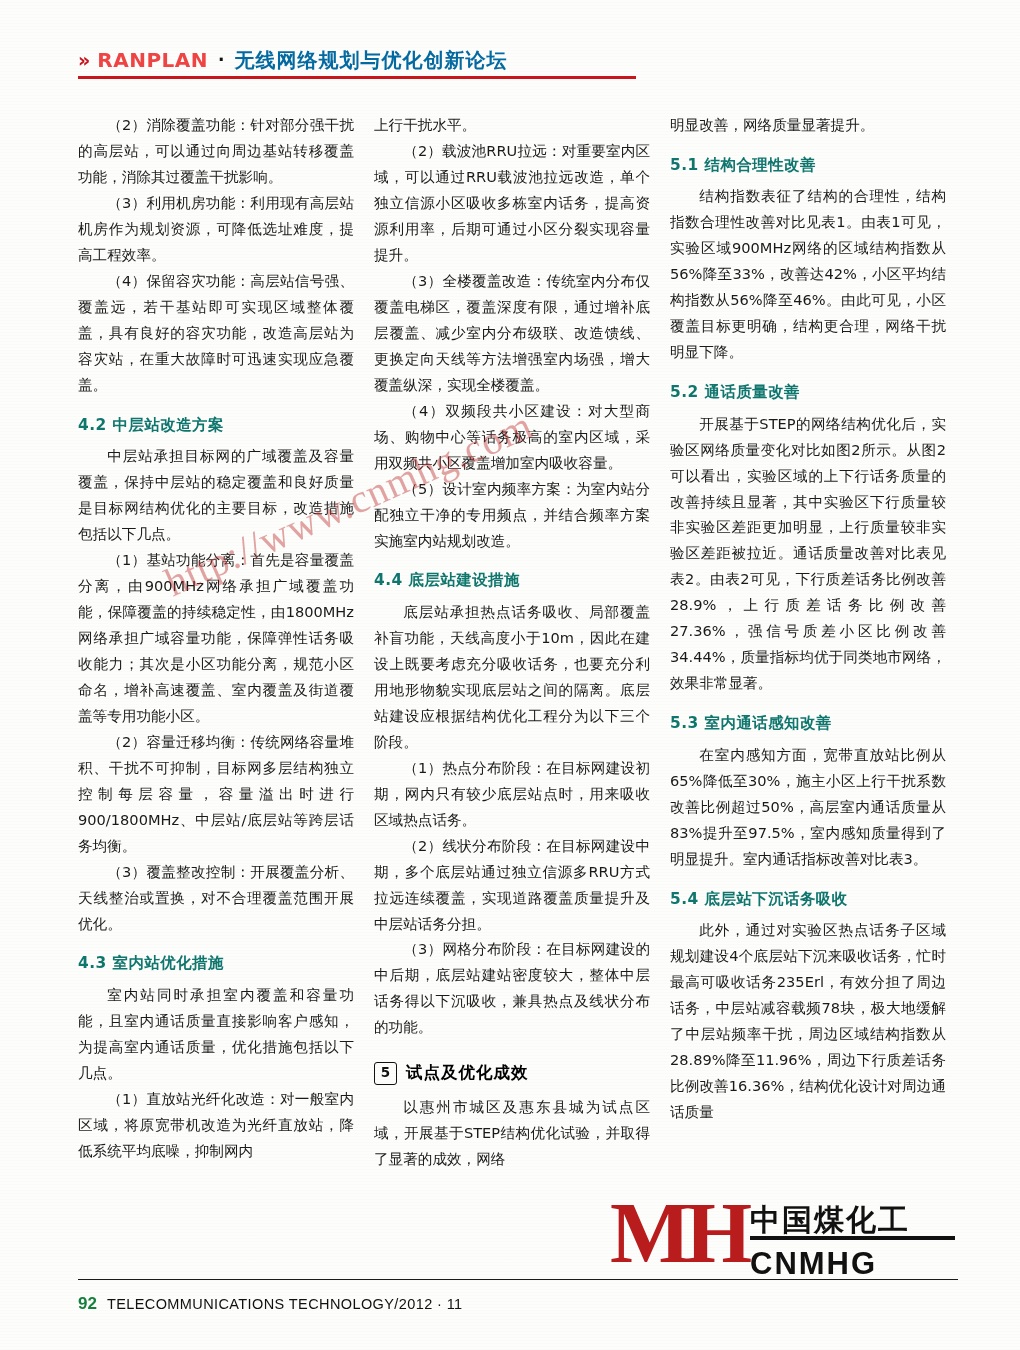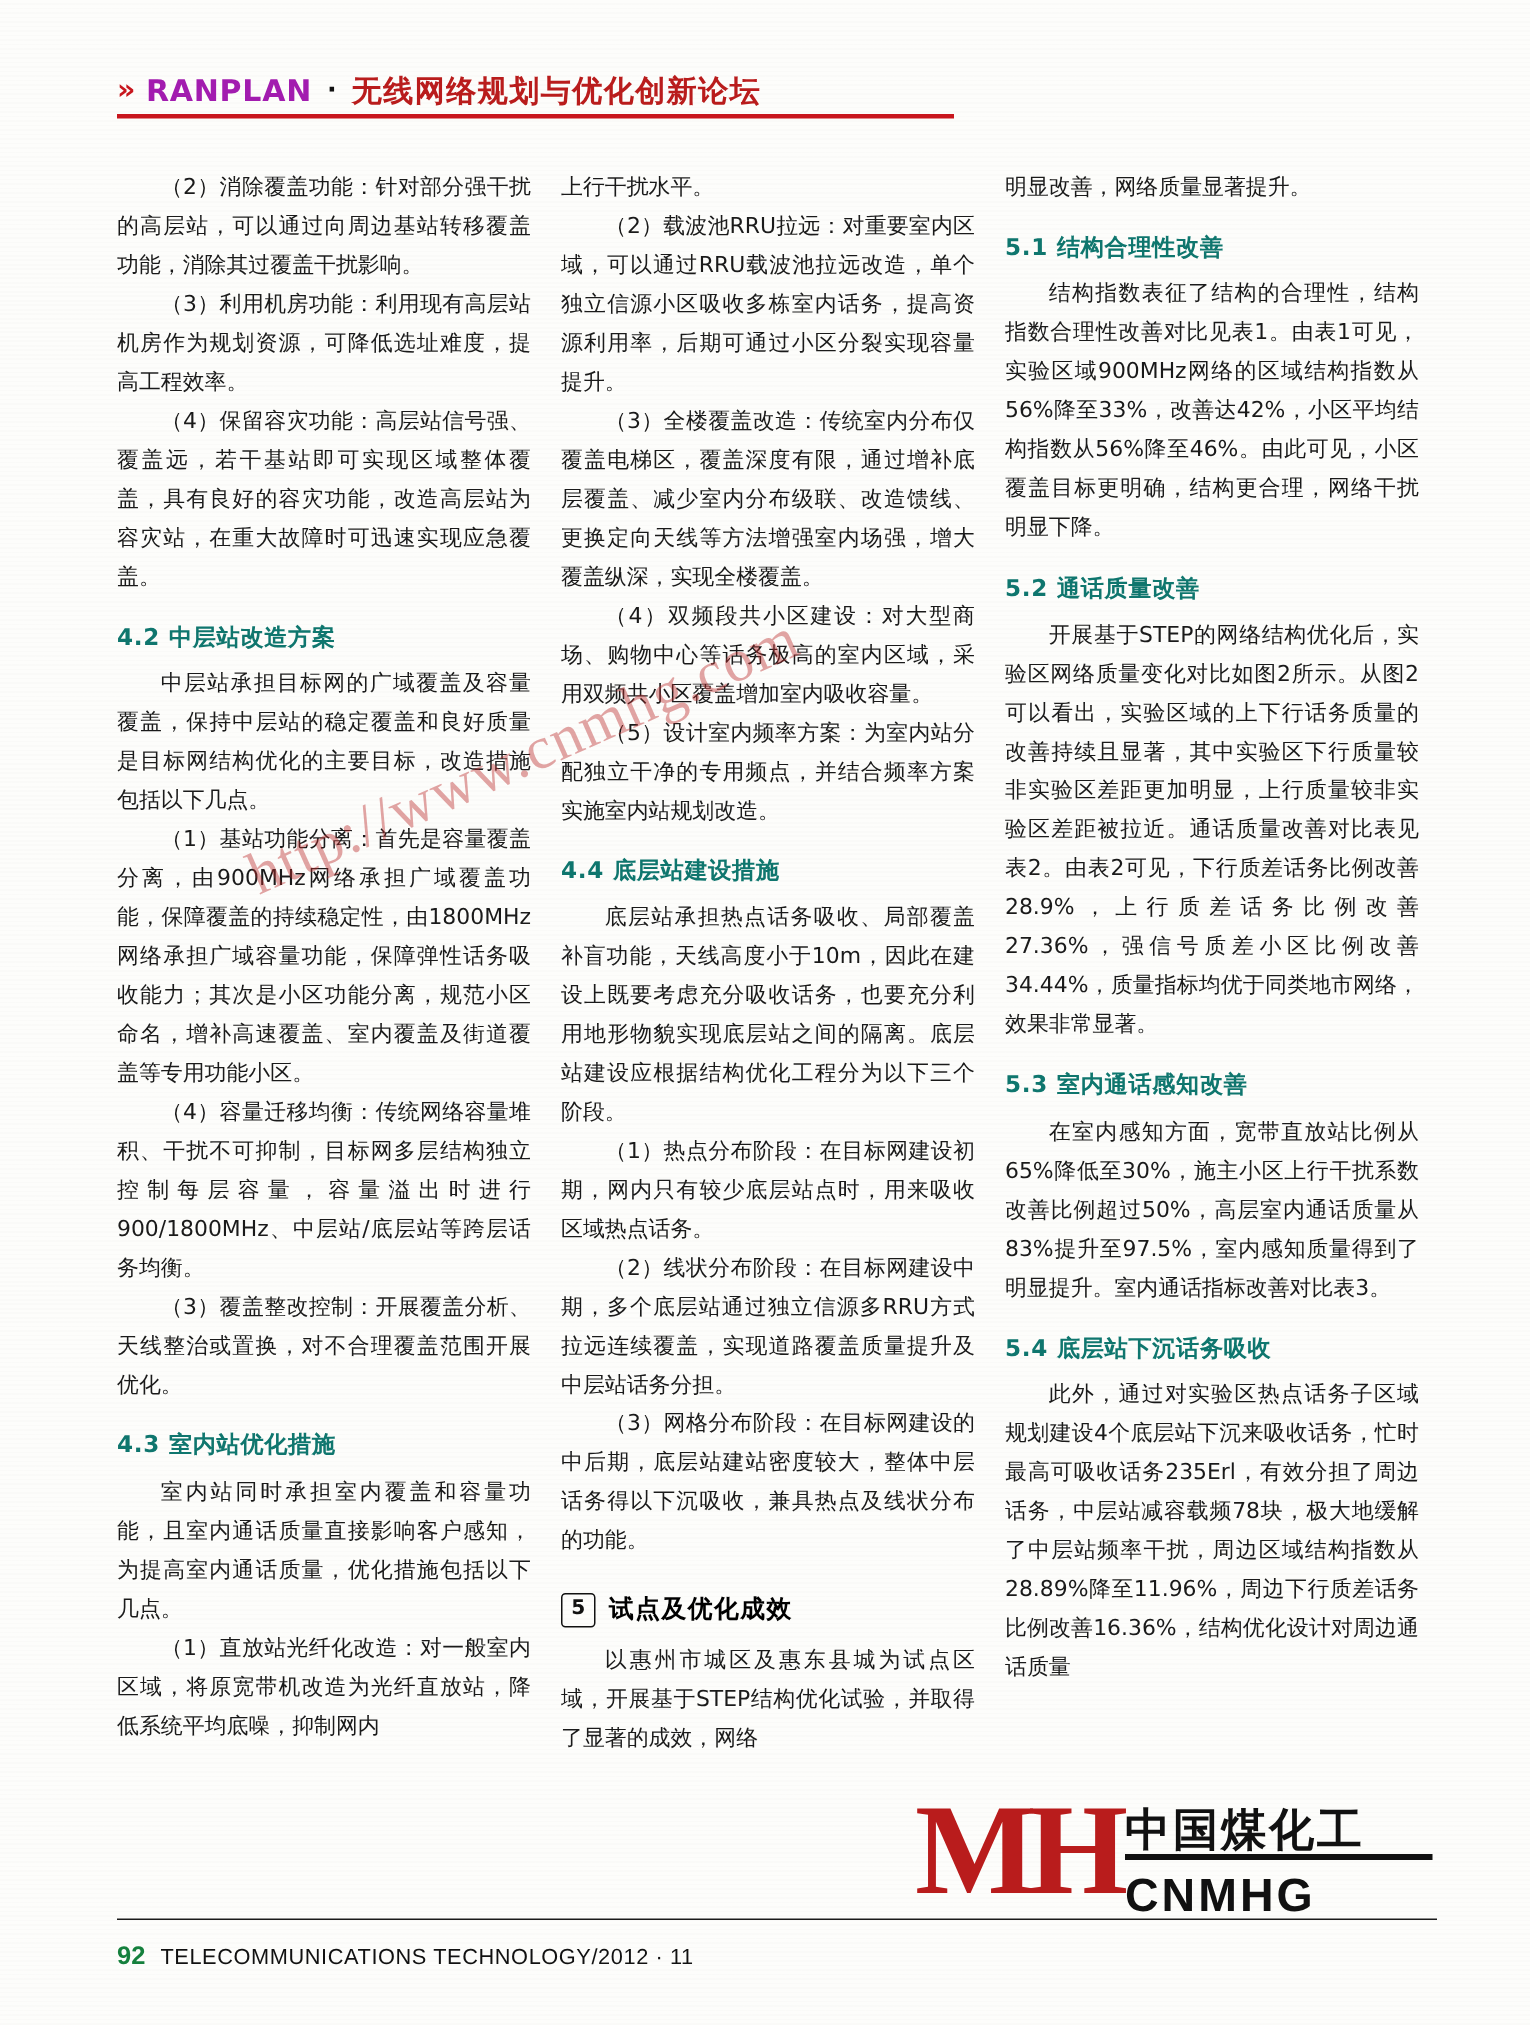--- a/index.html
+++ b/index.html
@@ -31,25 +31,25 @@
   }
   .header-inner{
     display:flex;align-items:center;height:28px;gap:6px;
   }
   .chev{
     color:#c8161d;font-size:19px;font-weight:bold;letter-spacing:-3px;
     line-height:1;padding-right:4px;
   }
   .brand{
     font-family:"DejaVu Sans","Liberation Sans",sans-serif;
-    font-weight:bold;font-size:20px;color:#a21caf;letter-spacing:0.5px;
+    font-weight:bold;font-size:20px;color:#ef4444;letter-spacing:0.5px;
   }
   .brand-dot{font-size:17px;color:#111;padding:0 4px;font-weight:bold;}
   .brand-cn{
-    font-weight:bold;font-size:20px;color:#b91c1c;letter-spacing:1px;
+    font-weight:bold;font-size:20px;color:#0369a1;letter-spacing:1px;
   }
   
   .cols{
     position:absolute;left:78px;top:112px;width:880px;height:1140px;
     display:flex;gap:20px;
   }
   .col{
     width:276px;
     font-size:14.6px;
     line-height:1.78;
@@ -139,21 +139,21 @@
   </div>
 
   <div class="cols">
     <div class="col" id="col0">
         <p class="">（2）消除覆盖功能：针对部分强干扰的高层站，可以通过向周边基站转移覆盖功能，消除其过覆盖干扰影响。</p>
         <p class="">（3）利用机房功能：利用现有高层站机房作为规划资源，可降低选址难度，提高工程效率。</p>
         <p class="">（4）保留容灾功能：高层站信号强、覆盖远，若干基站即可实现区域整体覆盖，具有良好的容灾功能，改造高层站为容灾站，在重大故障时可迅速实现应急覆盖。</p>
         <h3 class="sec">4.2  中层站改造方案</h3>
         <p class="">中层站承担目标网的广域覆盖及容量覆盖，保持中层站的稳定覆盖和良好质量是目标网结构优化的主要目标，改造措施包括以下几点。</p>
         <p class="">（1）基站功能分离：首先是容量覆盖分离，由900MHz网络承担广域覆盖功能，保障覆盖的持续稳定性，由1800MHz网络承担广域容量功能，保障弹性话务吸收能力；其次是小区功能分离，规范小区命名，增补高速覆盖、室内覆盖及街道覆盖等专用功能小区。</p>
-        <p class="">（4）容量迁移均衡：传统网络容量堆积、干扰不可抑制，目标网多层结构独立控制每层容量，容量溢出时进行900/1800MHz、中层站/底层站等跨层话务均衡。</p>
+        <p class="">（2）容量迁移均衡：传统网络容量堆积、干扰不可抑制，目标网多层结构独立控制每层容量，容量溢出时进行900/1800MHz、中层站/底层站等跨层话务均衡。</p>
         <p class="">（3）覆盖整改控制：开展覆盖分析、天线整治或置换，对不合理覆盖范围开展优化。</p>
         <h3 class="sec">4.3  室内站优化措施</h3>
         <p class="">室内站同时承担室内覆盖和容量功能，且室内通话质量直接影响客户感知，为提高室内通话质量，优化措施包括以下几点。</p>
         <p class="">（1）直放站光纤化改造：对一般室内区域，将原宽带机改造为光纤直放站，降低系统平均底噪，抑制网内</p>
       </div>
     <div class="col" id="col1">
         <p class="noind">上行干扰水平。</p>
         <p class="">（2）载波池RRU拉远：对重要室内区域，可以通过RRU载波池拉远改造，单个独立信源小区吸收多栋室内话务，提高资源利用率，后期可通过小区分裂实现容量提升。</p>
         <p class="">（3）全楼覆盖改造：传统室内分布仅覆盖电梯区，覆盖深度有限，通过增补底层覆盖、减少室内分布级联、改造馈线、更换定向天线等方法增强室内场强，增大覆盖纵深，实现全楼覆盖。</p>
         <p class="">（4）双频段共小区建设：对大型商场、购物中心等话务极高的室内区域，采用双频共小区覆盖增加室内吸收容量。</p>

